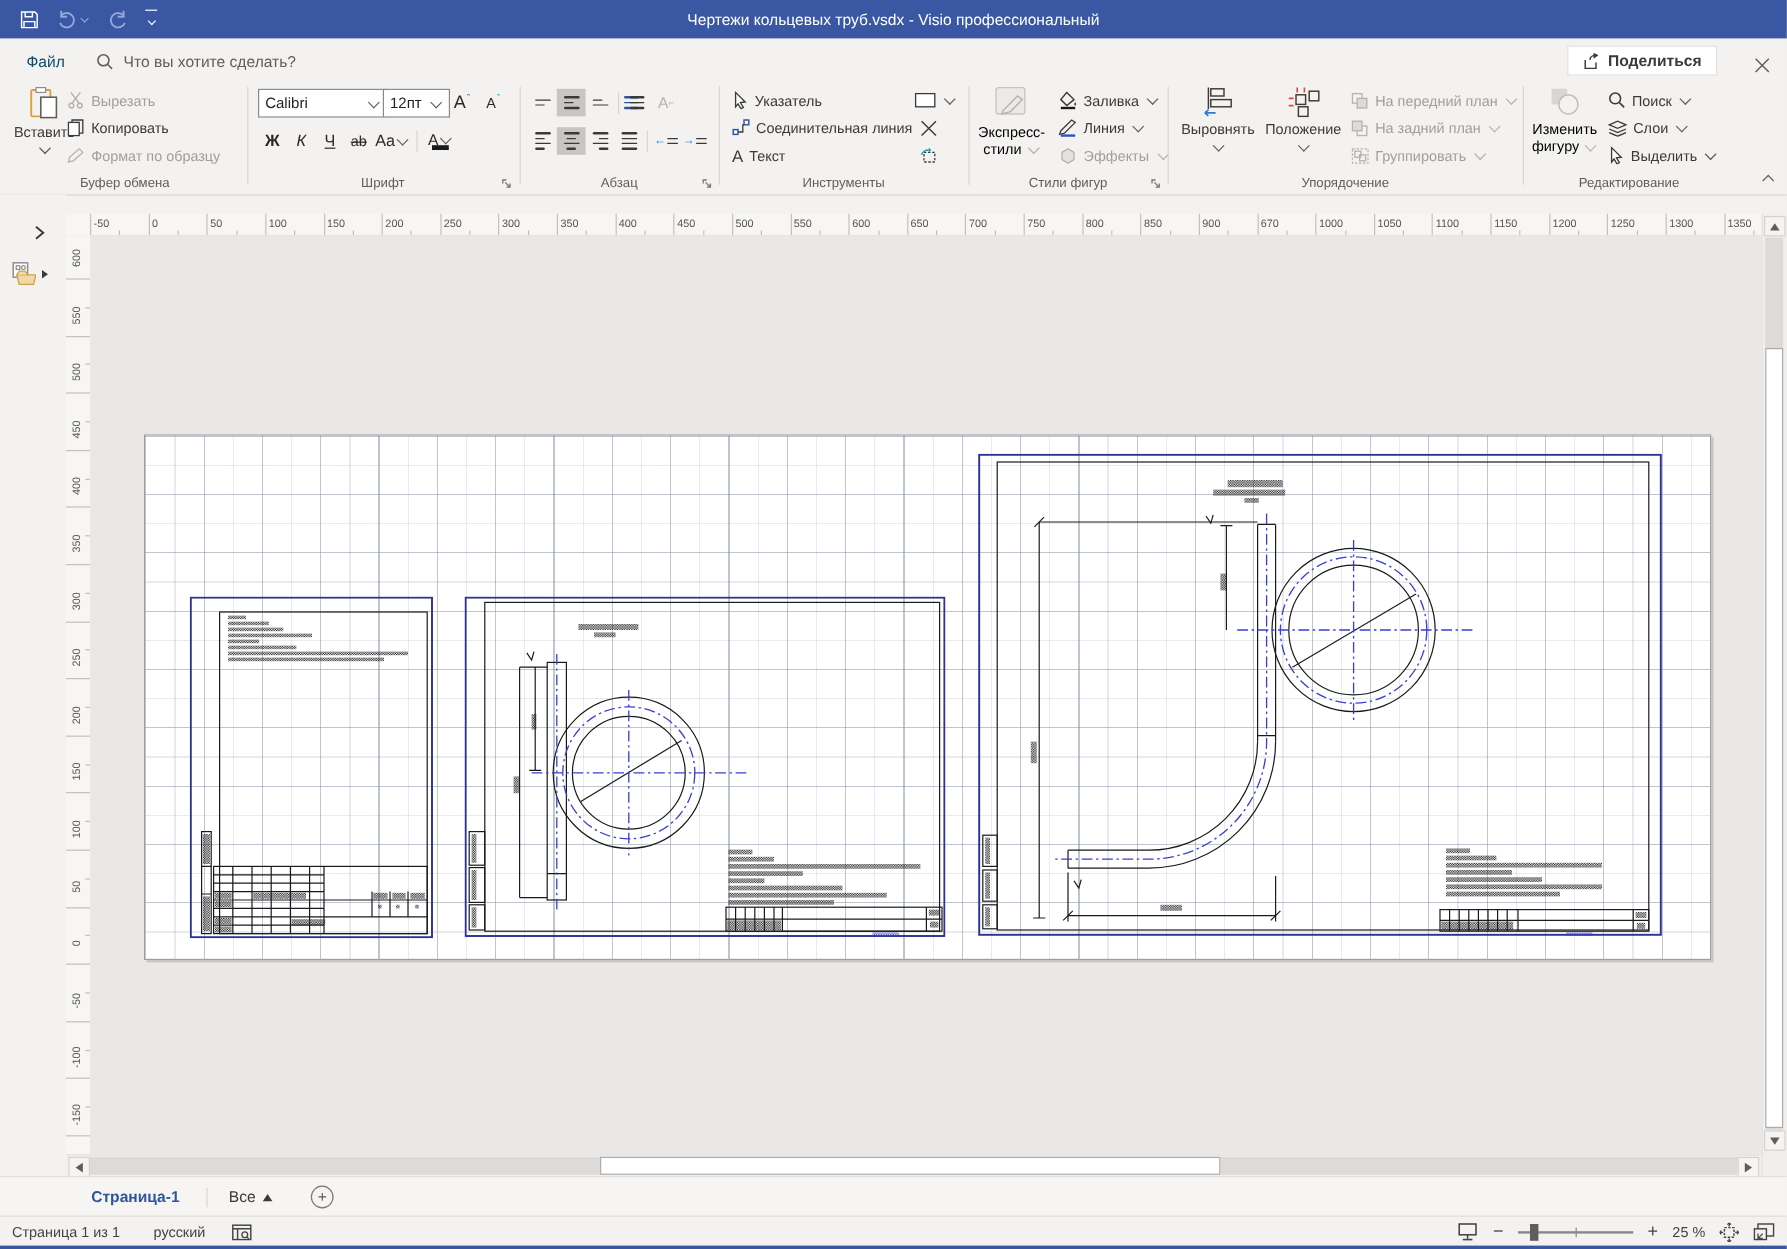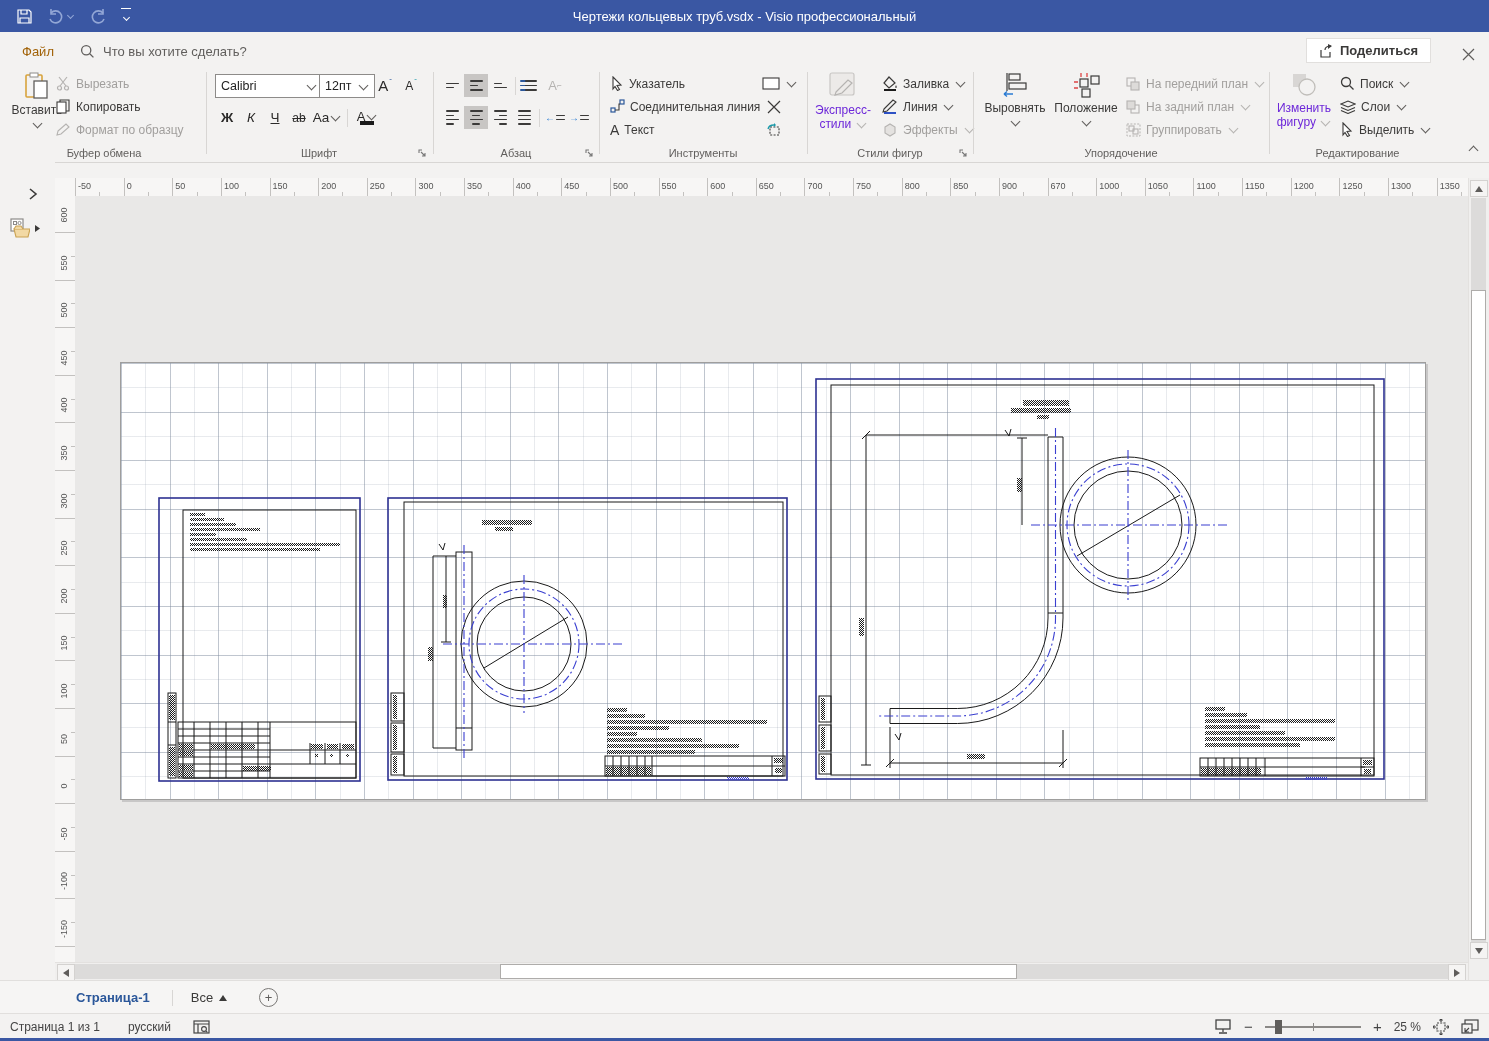--- a/index.html
+++ b/index.html
@@ -9,35 +9,35 @@
   svg{display:block}
   
   .titlebar{position:absolute;left:0;top:0;width:1489px;height:32px;background:#3a57a3;display:flex;align-items:center}
   .qat{display:flex;align-items:center;gap:14px;padding-left:16px;width:130px}
   .tb-title{position:absolute;left:0;right:0;text-align:center;color:#fff;font-size:13px;pointer-events:none}
   .tb-right{position:absolute;right:0;top:0;height:36px;display:flex;align-items:center}
   .signin{background:#fff;color:#3a57a3;border:none;font-family:inherit;font-size:13px;padding:5px 14px;margin-right:26px;cursor:pointer}
   .winbtn{width:46px;height:36px;display:flex;align-items:center;justify-content:center}
   
   .tabrow{position:absolute;left:0;top:36px;width:1489px;height:30px;background:#f3f2f1;display:flex;align-items:flex-end}
-  .rtab{padding:6px 16px 7px;font-size:13px;color:#a16207;cursor:pointer;white-space:nowrap}
+  .rtab{padding:6px 16px 7px;font-size:13px;color:#0c4a6e;cursor:pointer;white-space:nowrap}
   .rtab.active{color:#2b579a;font-weight:700;border-bottom:3px solid #2b579a;padding-bottom:4px}
   .tellme{display:flex;align-items:center;gap:8px;color:#605e5c;padding:6px 10px 7px;font-size:13px}
   .share{position:absolute;right:58px;bottom:3px;display:flex;align-items:center;gap:6px;background:#fff;border:1px solid #e1dfdd;
          padding:4px 12px;font-weight:700;color:#3b3a39;cursor:pointer}
   .ribclose{position:absolute;right:14px;bottom:5px;cursor:pointer}
   
   .ribbon{position:absolute;left:0;top:66px;width:1489px;height:96px;background:#f3f2f1;border-bottom:1px solid #d8d6d4}
   .rgroup{position:absolute;top:0;height:96px}
   .gsep{position:absolute;top:6px;height:82px;width:1px;background:#d8d6d4}
   .glabel{position:absolute;bottom:3px;left:0;right:0;text-align:center;font-size:11px;color:#605e5c;white-space:nowrap}
   .launcher{position:absolute;bottom:4px;right:4px;cursor:pointer}
   .bigbtn{position:absolute;top:4px;width:58px;text-align:center;font-size:12px;color:#3b3a39;cursor:pointer}
   .bigbtn .bico{margin:2px auto 3px}
-  .bigbtn.dis{color:#6d28d9}
+  .bigbtn.dis{color:#000000}
   .sbtn{display:flex;align-items:center;gap:5px;height:23px;font-size:12px;color:#3b3a39;cursor:pointer;white-space:nowrap}
   .sbtn.dis{color:#a19f9d}
   .chev{display:inline-block;width:6px;height:6px;border-right:1.4px solid #5f5d5b;border-bottom:1.4px solid #5f5d5b;
         transform:rotate(45deg);margin:0 2px 2px 3px;vertical-align:middle}
   .chev.up{transform:rotate(225deg);margin-top:5px}
   .chev.dis{border-color:#b5b3b1}
   .combo{background:#fff;border:1px solid #8d8b89;height:22px;display:flex;align-items:center;justify-content:space-between;
          padding:0 5px;font-size:12.5px;color:#222;cursor:pointer}
   .tbtn{width:24px;height:23px;display:flex;align-items:center;justify-content:center;font-size:13.5px;cursor:pointer;color:#2b2a29}
   .tbtn.sel{background:#c8c6c4}

